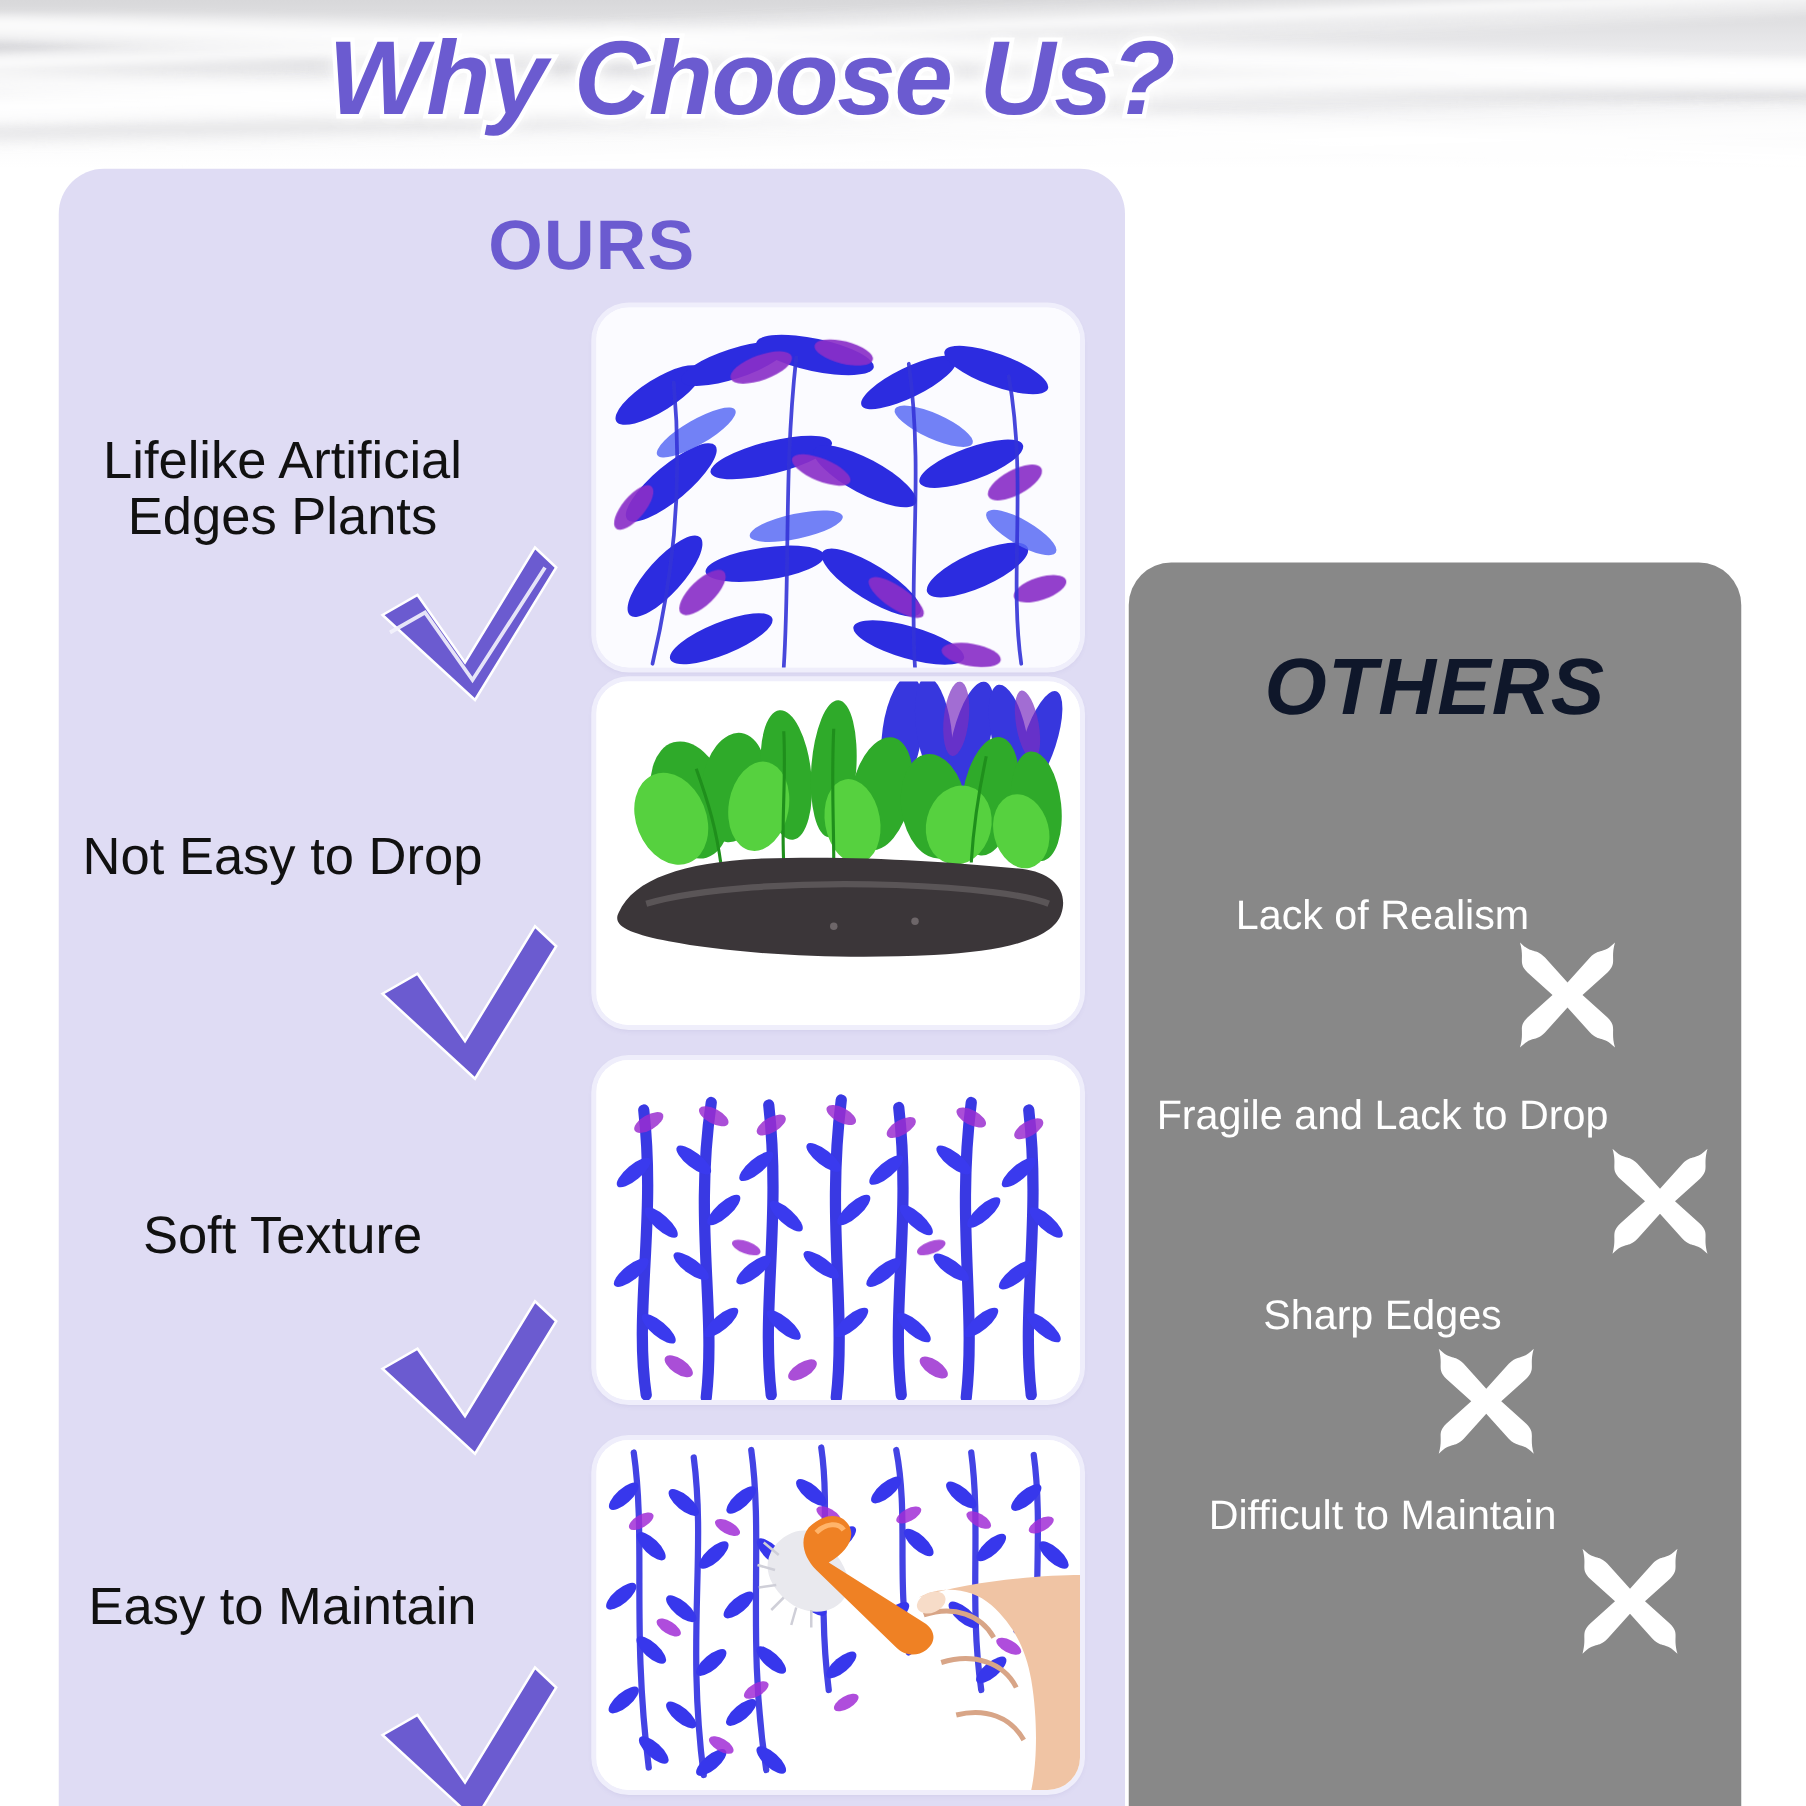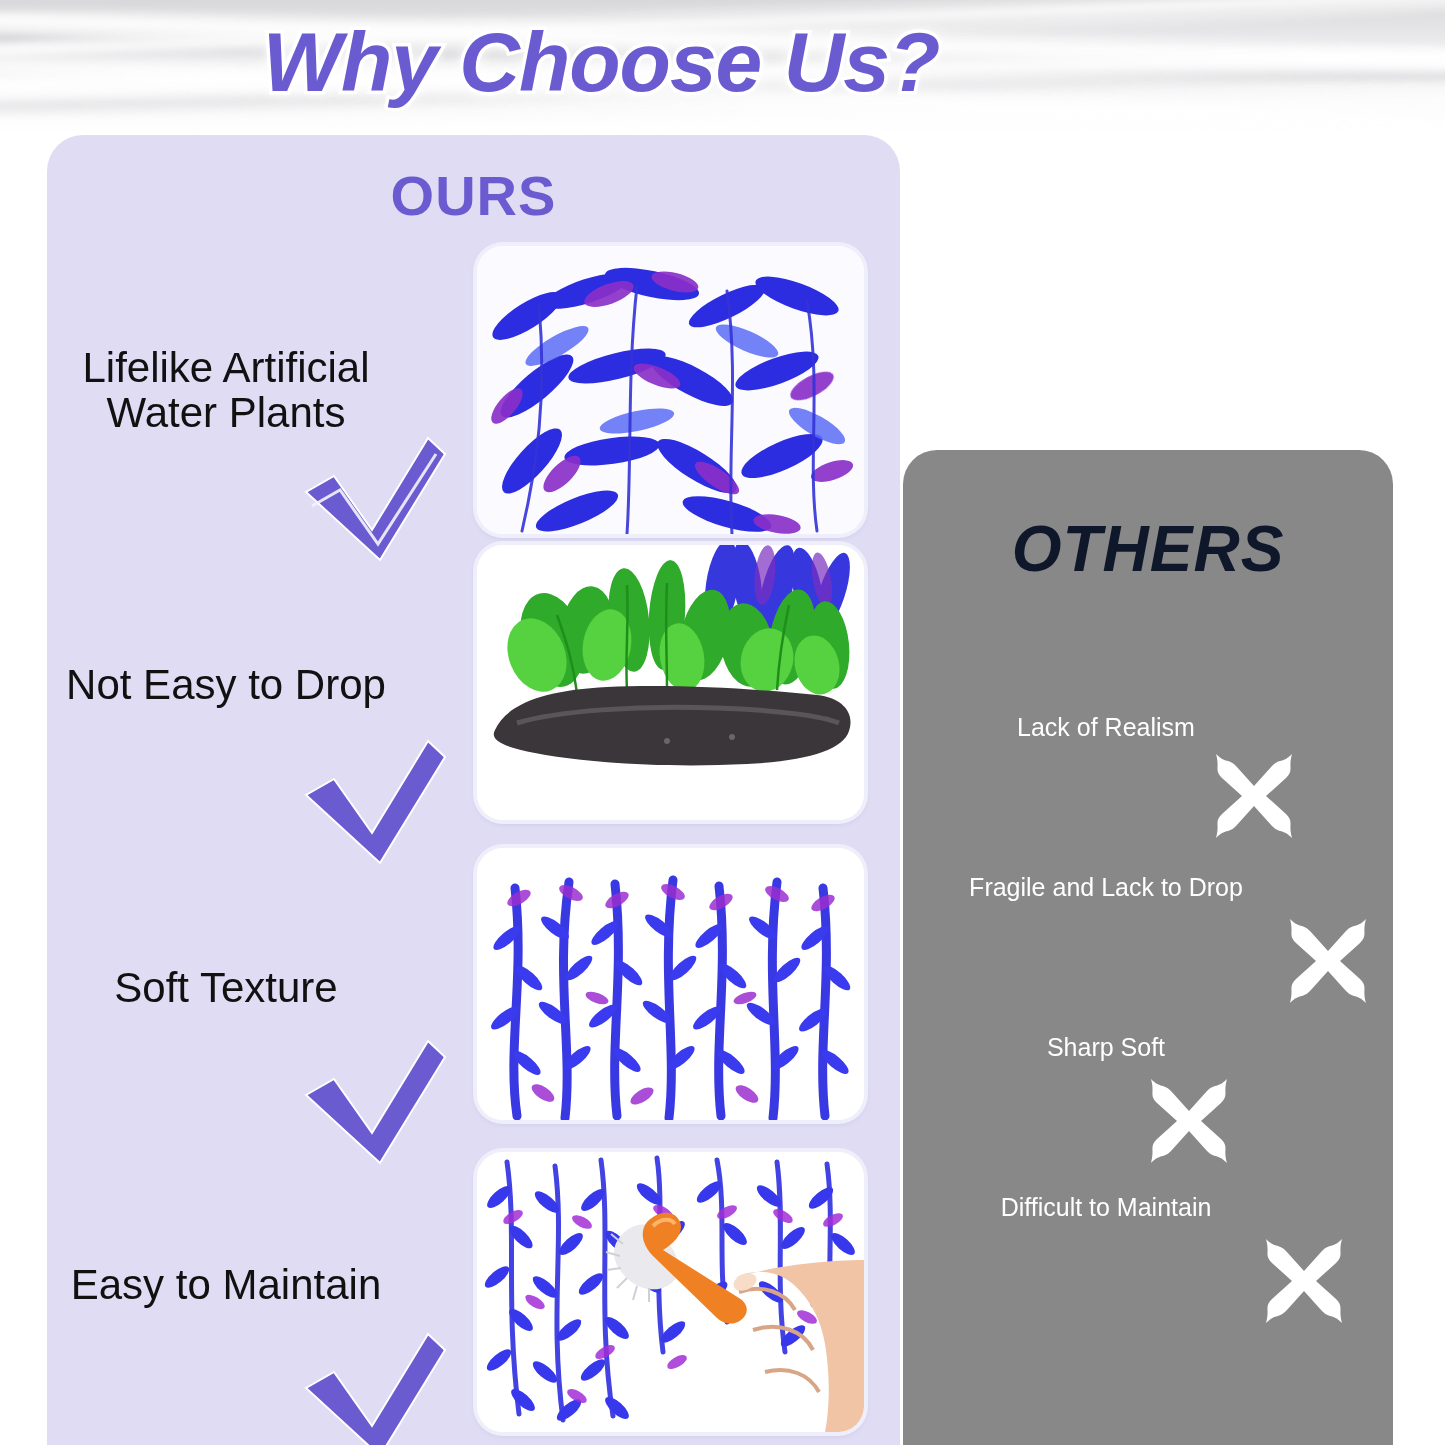--- a/index.html
+++ b/index.html
@@ -104,21 +104,21 @@
     background:#fdfdff;
     box-shadow:0 0 0 4px #efeefb, 0 2px 6px rgba(90,80,160,.25);
   }
   .photo svg { display:block; width:100%; height:100%; }
 
   
   .other-row { position:absolute; left:903px; width:490px; }
   .other-label {
     position:absolute; left:0; width:406px;
     text-align:center;
-    font-size:25px; color:#ffffff; white-space:nowrap;
+    font-size:33px; color:#ffffff; white-space:nowrap;
   }
   .xmark { position:absolute; width:92px; height:92px; }
   .xmark svg { width:100%; height:100%; display:block; }
 </style>
 </head>
 <body>
 
 <div class="banner">
   <div class="dark d1"></div>
   <div class="dark d2"></div>
@@ -132,21 +132,21 @@
 
 <div class="page-title">Why Choose Us?</div>
 
 <div class="ours-panel">
   <div class="ours-heading">OURS</div>
 </div>
 
 <div class="feature-row" style="top:345px;">
   <div class="feature-label" style="top:0;">
     <div>Lifelike Artificial</div>
-    <div>Water Plants</div>
+    <div>Edges Plants</div>
   </div>
 </div>
 <div class="check" style="left:300px; top:432px;">
   <svg viewBox="0 0 150 135">
     <path d="M6 60 L34 44 L72 98 L128 6 L145 22 L80 128 Z" fill="#6B5BD0" stroke="#ffffff" stroke-width="2"></path>
     <path d="M12 74 L40 58 L78 112 L136 22" fill="none" stroke="#f4f3fc" stroke-width="3" opacity=".9"></path>
   </svg>
 </div>
 <div class="photo" style="left:477px; top:246px; width:387px; height:288px;">
   <svg viewBox="0 0 387 288" preserveAspectRatio="none">
@@ -436,21 +436,21 @@
 <div class="xmark" style="left:1282px; top:913px;">
   <svg viewBox="0 0 92 92">
     <path d="M8 6 C18 16 20 10 28 18 L46 38 L64 18 C72 10 74 16 84 6
              C80 20 86 22 78 30 L58 48 L78 66 C86 74 80 76 84 90
              C74 80 72 86 64 78 L46 58 L28 78 C20 86 18 80 8 90
              C12 76 6 74 14 66 L34 48 L14 30 C6 22 12 20 8 6 Z" fill="#ffffff"></path>
   </svg>
 </div>
 
 <div class="other-row" style="top:1033px;">
-  <div class="other-label" style="top:0;">Sharp Soft</div>
+  <div class="other-label" style="top:0;">Sharp Edges</div>
 </div>
 <div class="xmark" style="left:1143px; top:1073px;">
   <svg viewBox="0 0 92 92">
     <path d="M8 6 C18 16 20 10 28 18 L46 38 L64 18 C72 10 74 16 84 6
              C80 20 86 22 78 30 L58 48 L78 66 C86 74 80 76 84 90
              C74 80 72 86 64 78 L46 58 L28 78 C20 86 18 80 8 90
              C12 76 6 74 14 66 L34 48 L14 30 C6 22 12 20 8 6 Z" fill="#ffffff"></path>
   </svg>
 </div>
 

